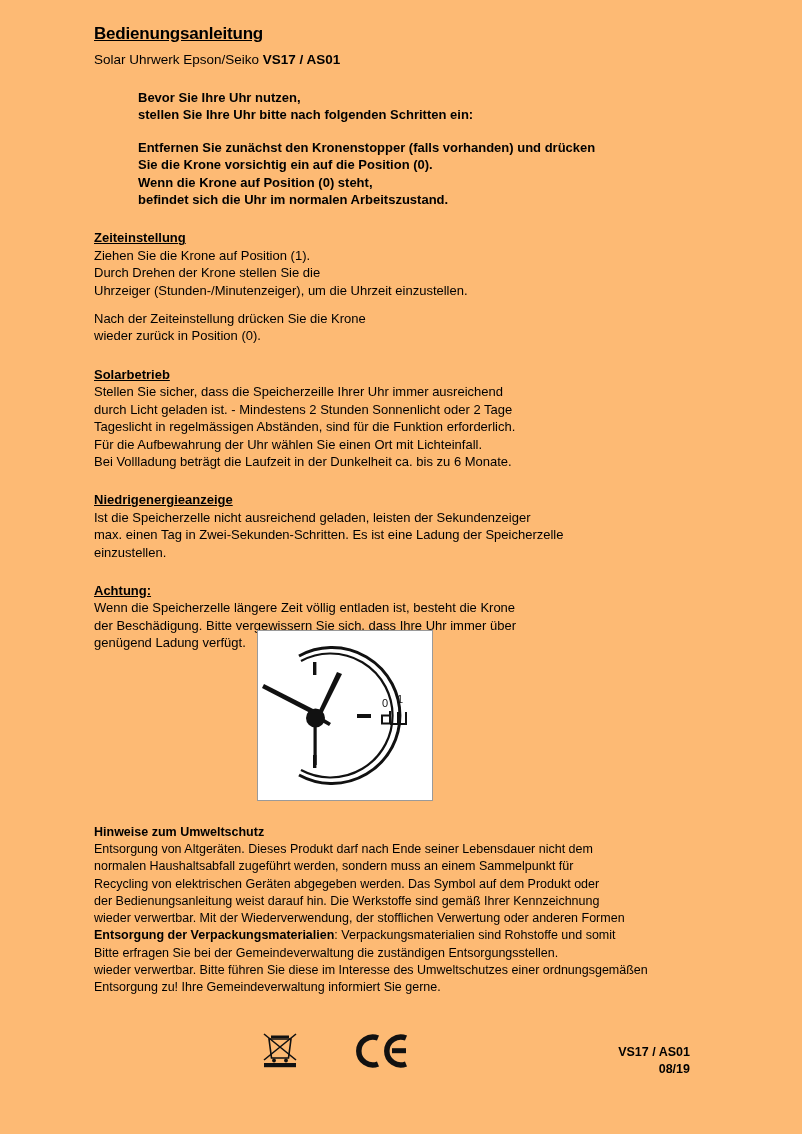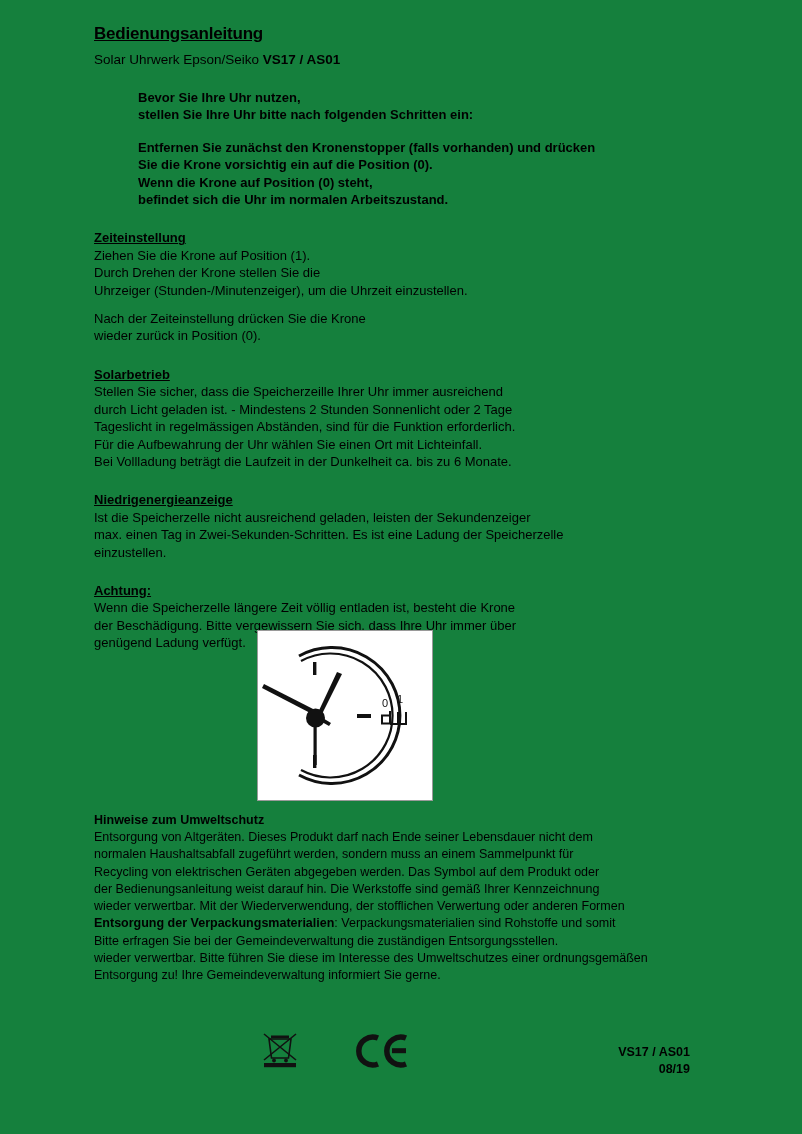--- a/index.html
+++ b/index.html
@@ -8,21 +8,21 @@
     background: #ffffff;
   }
   body {
     font-family: "Liberation Sans", sans-serif;
     color: #000000;
   }
   #page {
     position: relative;
     width: 802px;
     height: 1134px;
-    background: #15803d;
+    background: #fdba74;
     overflow: hidden;
   }
   .doc {
     position: absolute;
     left: 94px;
     top: 24px;
     width: 600px;
   }
   
   .doc-title {
@@ -56,20 +56,21 @@
   .head {
     font-size: 13px;
     font-weight: bold;
     text-decoration: underline;
     line-height: 17.4px;
   }
   .head-plain {
     font-size: 12.5px;
     font-weight: bold;
     line-height: 17px;
+    margin-top: 12px;
   }
   .para {
     font-size: 12.5px;
     line-height: 17.3px;
   }
   .para b { font-weight: bold; }
 
   
   .figure-wrap {
     position: absolute;

